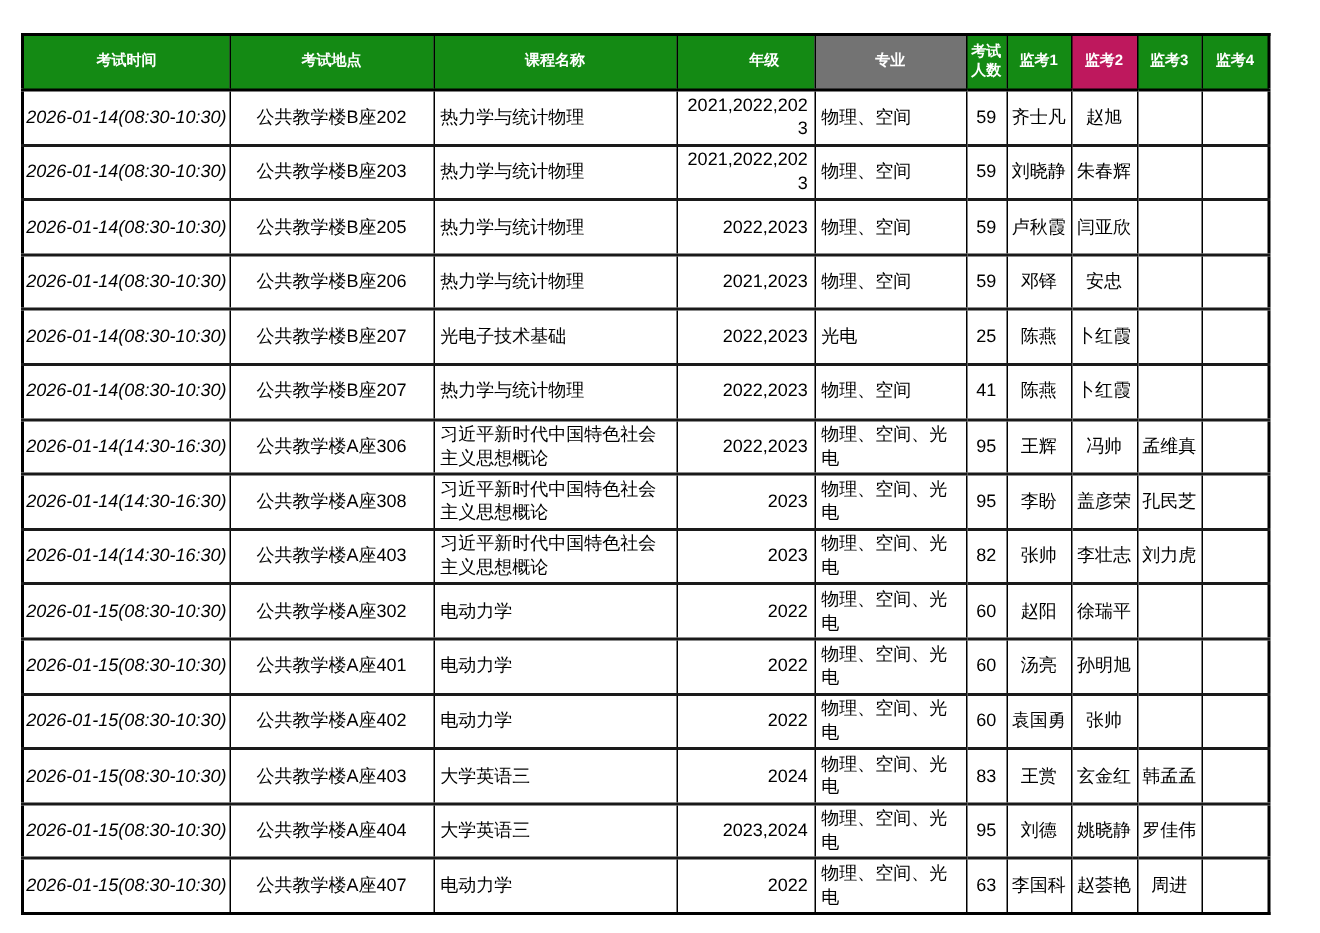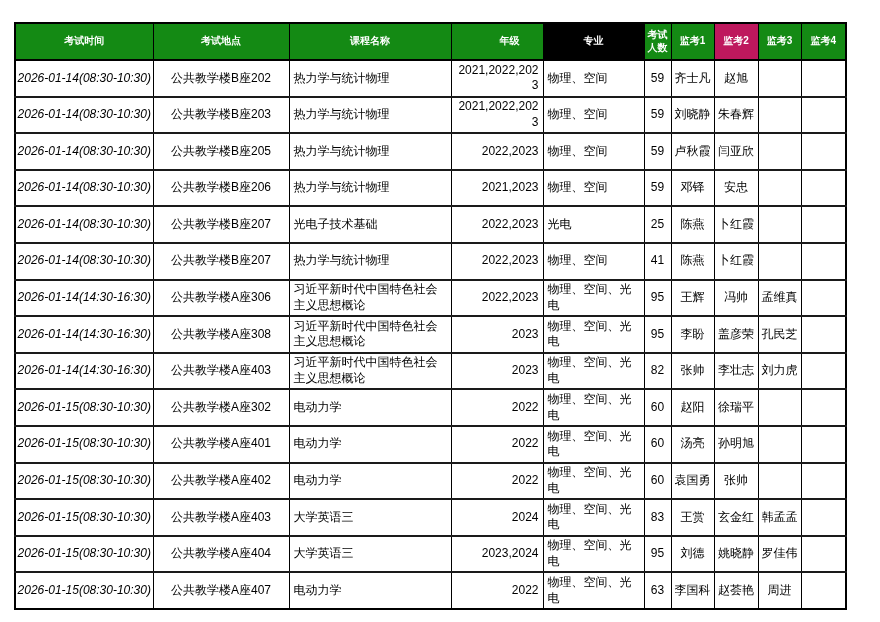--- a/index.html
+++ b/index.html
@@ -76,21 +76,21 @@
         <col style="width: 44px;">
         <col style="width: 43px;">
         <col style="width: 45px;">
       </colgroup>
     <thead>
       <tr>
           <th style="background: rgb(20, 138, 20);">考试时间</th>
           <th style="background: rgb(20, 138, 20);">考试地点</th>
           <th style="background: rgb(20, 138, 20);">课程名称</th>
           <th style="background: rgb(20, 138, 20); padding-left: 27px;">年级</th>
-          <th style="background: #000000;">专业</th>
+          <th style="background: #737373;">专业</th>
           <th style="background: rgb(20, 138, 20);">考试人数</th>
           <th style="background: rgb(20, 138, 20);">监考1</th>
           <th style="background: #be185d;">监考2</th>
           <th style="background: rgb(20, 138, 20);">监考3</th>
           <th style="background: rgb(20, 138, 20);">监考4</th>
         </tr>
     </thead>
     <tbody>
         <tr>
           <td>2026-01-14(08:30-10:30)</td>

